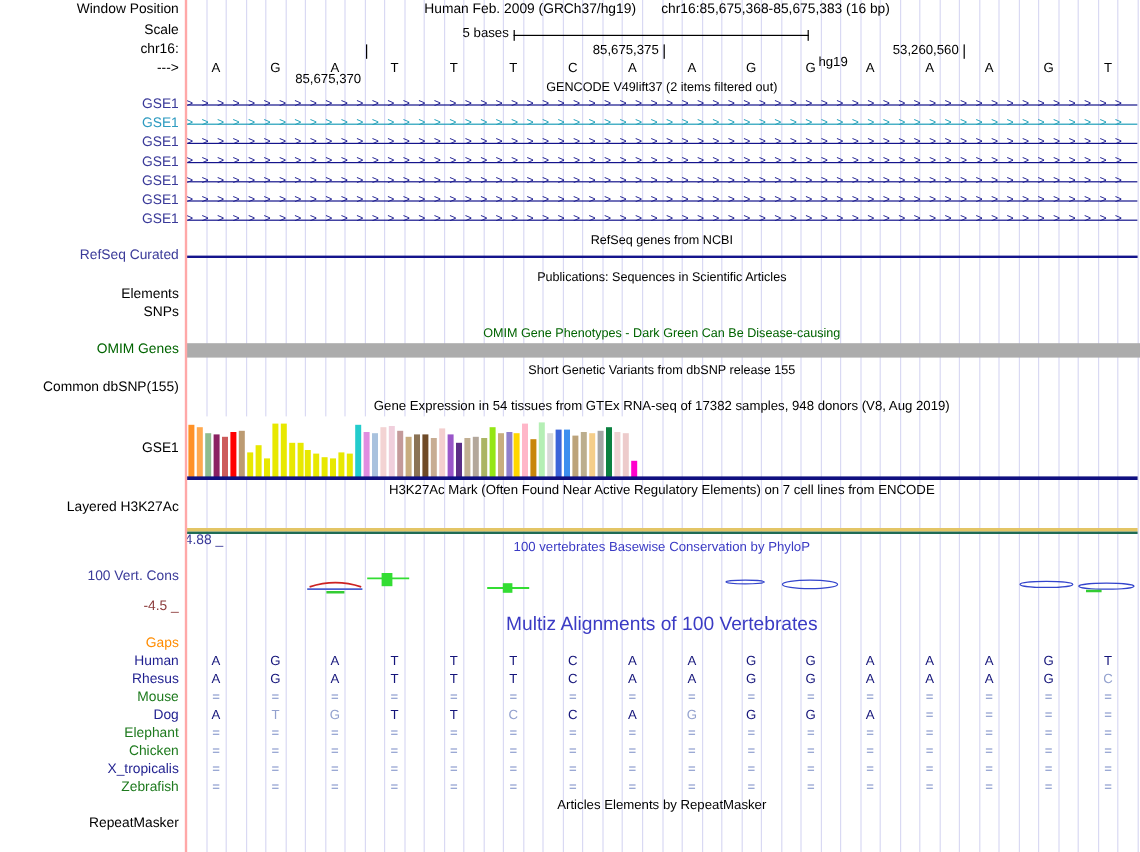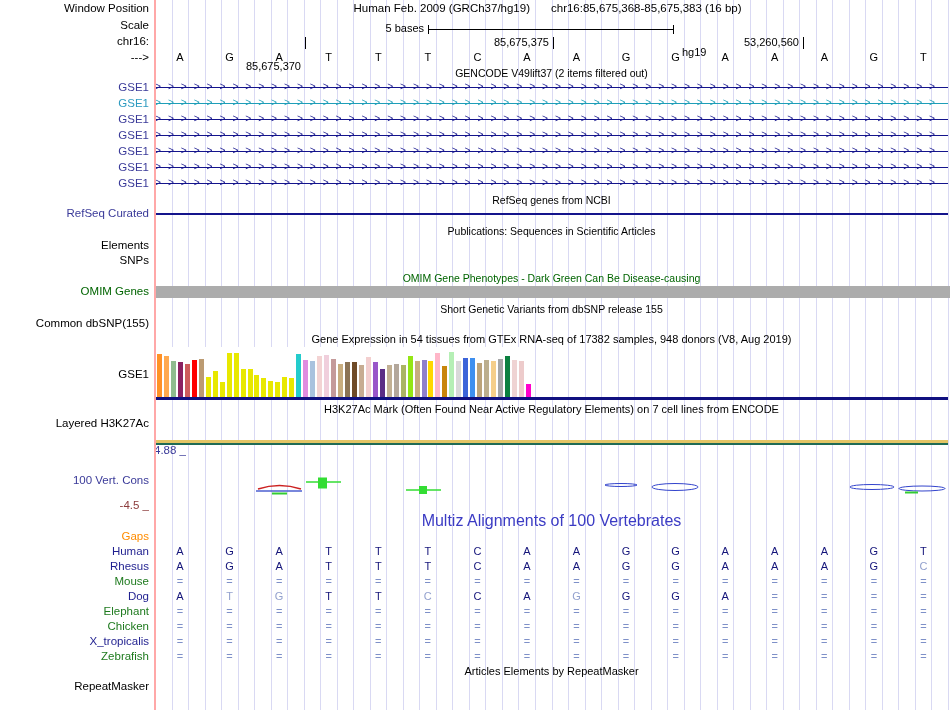--- a/index.html
+++ b/index.html
@@ -230,20 +230,21 @@
       <div class="gtex-bar" style="left: 525.9px; top: 384px; height: 14px; background: rgb(255, 0, 204); z-index: 2;"></div>
     </div>
   <div class="abs" style="left:155px;top:397px;width:793px;height:3px;background:#101080;z-index:2;"></div>
 
   <div class="center-note" style="top:403px;font-size:11px;">H3K27Ac Mark (Often Found Near Active Regulatory Elements) on 7 cell lines from ENCODE</div>
   <div class="side-label" style="top:417px;">Layered H3K27Ac</div>
   <div class="abs" style="left:155px;top:440px;width:793px;height:3px;background:#E3C565;"></div>
   <div class="abs" style="left:155px;top:443px;width:793px;height:2px;background:#1F6B55;"></div>
 
   <div class="side-label" style="top:444px;color:#3A3A99;padding-left:37px;">4.88 _</div>
+  <div class="center-note" style="top:450px;color:#3B3BC4;font-size:11px;">100 vertebrates Basewise Conservation by PhyloP</div>
   <div class="side-label" style="top:474px;color:#3A3A99;">100 Vert. Cons</div>
   <div class="side-label" style="top:499px;color:#8B3A3A;">-4.5 _</div>
   <svg id="cons-svg" class="abs" style="left:155px;top:452px;" width="793" height="60" viewBox="0 0 793 60">
       <line x1="101" x2="147" y1="39" y2="39" stroke="#4C5FD0" stroke-width="1.5"></line>
       <path d="M 103 37 Q 124.5 30 146 37" stroke="#CC2222" stroke-width="1.5" fill="none"></path>
       <line x1="117" x2="132" y1="41.5" y2="41.5" stroke="#33CC33" stroke-width="2"></line>
       <line x1="151" x2="186" y1="30" y2="30" stroke="#33DD33" stroke-width="1.5"></line>
       <rect x="163" y="25.5" width="9" height="11" fill="#33DD33"></rect>
       <line x1="251" x2="286" y1="38" y2="38" stroke="#33DD33" stroke-width="1.5"></line>
       <rect x="264" y="34" width="8" height="8" fill="#33DD33"></rect>

